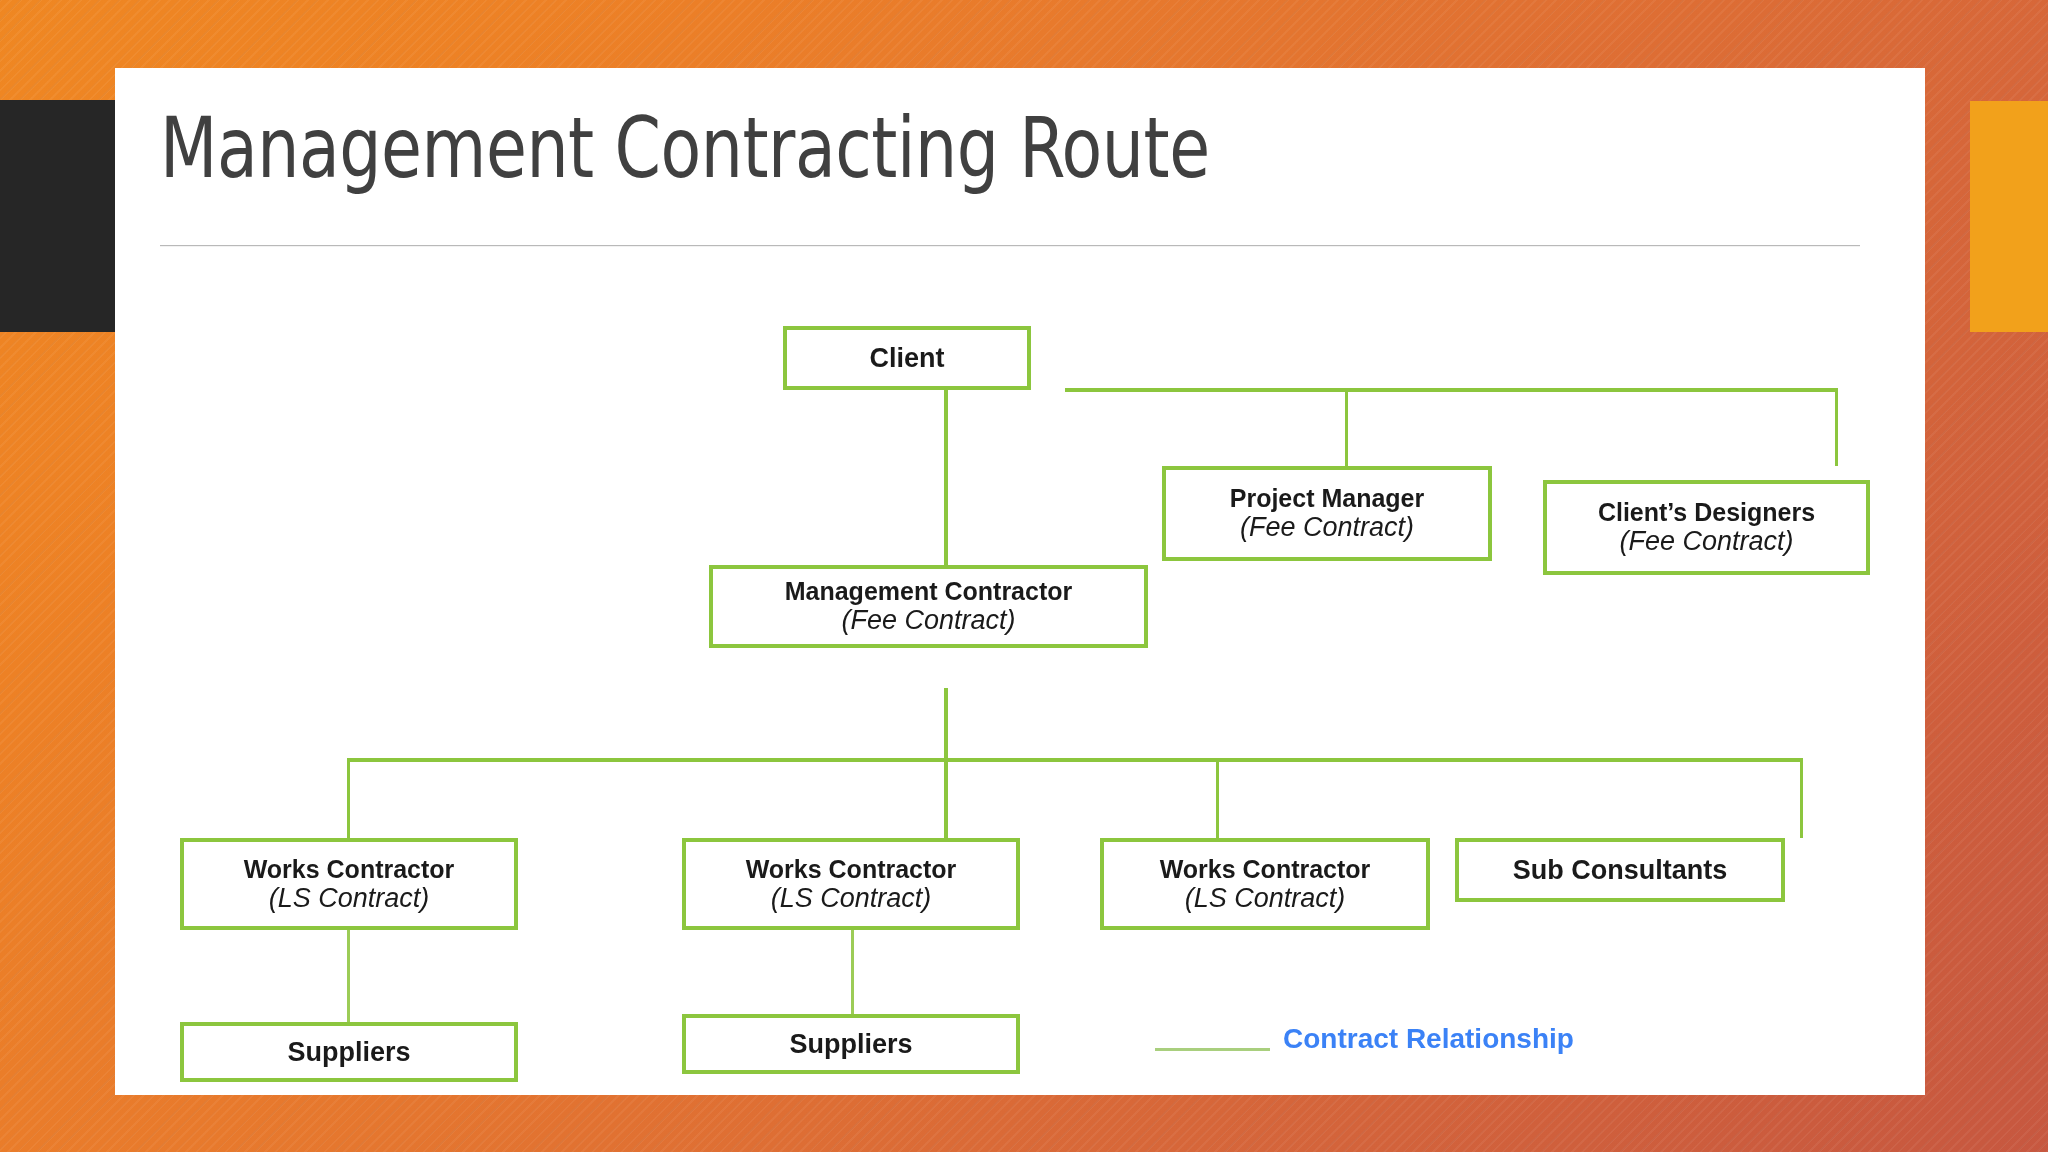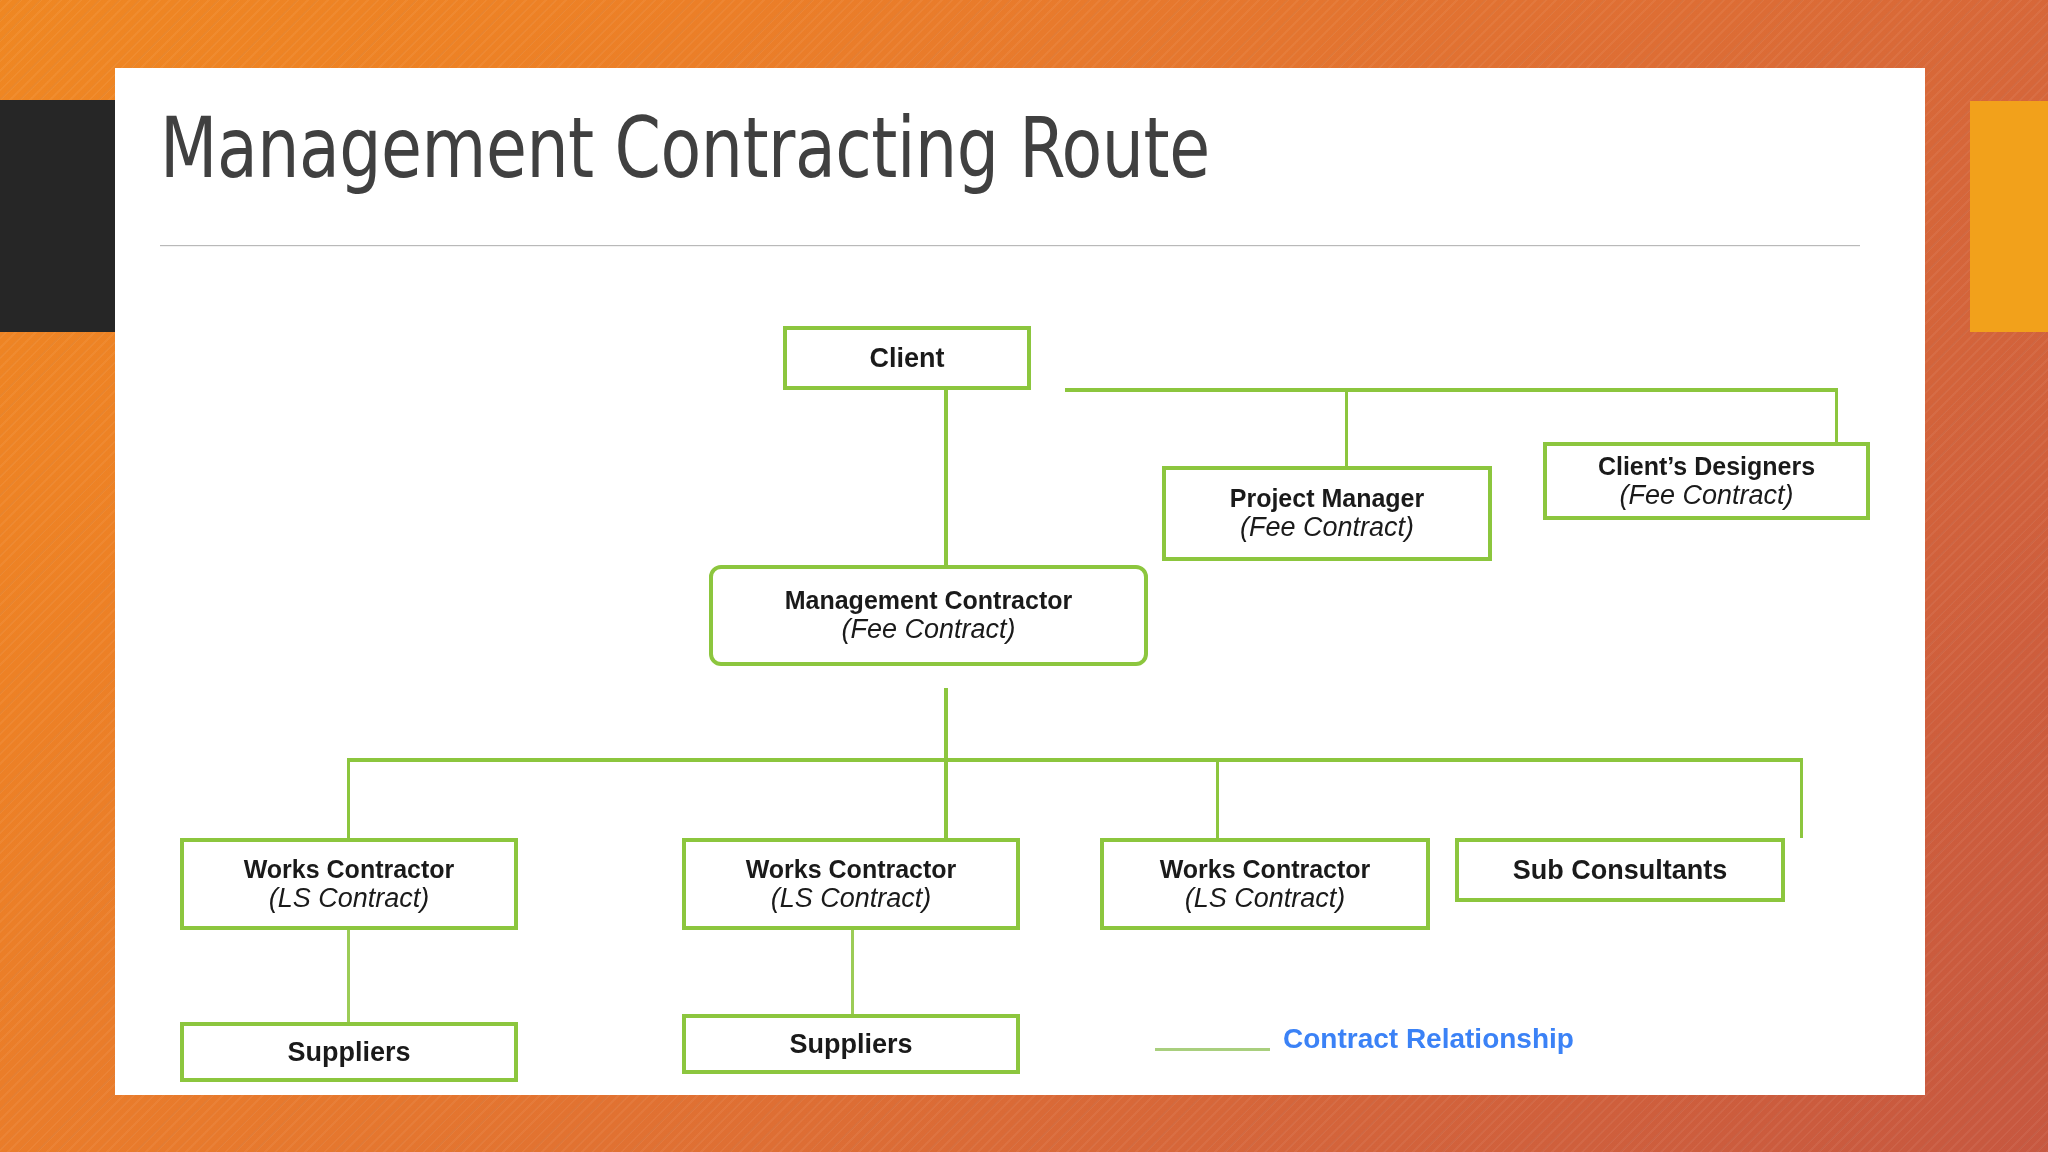--- a/index.html
+++ b/index.html
@@ -220,26 +220,26 @@
 
       <div class="node single" style="left:668px; top:258px; width:248px; height:64px;">
         <span class="l1">Client</span>
       </div>
 
       <div class="node" style="left:1047px; top:398px; width:330px; height:95px;">
         <span class="l1">Project Manager</span>
         <span class="l2">(Fee Contract)</span>
       </div>
 
-      <div class="node" style="left:1428px; top:374px; width:327px; height:78px;">
+      <div class="node" style="left:1428px; top:412px; width:327px; height:95px;">
         <span class="l1">Client’s Designers</span>
         <span class="l2">(Fee Contract)</span>
       </div>
 
-      <div class="node" style="left:594px; top:497px; width:439px; height:101px;border-radius:12px;">
+      <div class="node" style="left:594px; top:497px; width:439px; height:83px;">
         <span class="l1">Management Contractor</span>
         <span class="l2">(Fee Contract)</span>
       </div>
 
       <div class="node" style="left:65px; top:770px; width:338px; height:92px;">
         <span class="l1">Works Contractor</span>
         <span class="l2">(LS Contract)</span>
       </div>
 
       <div class="node" style="left:567px; top:770px; width:338px; height:92px;">

